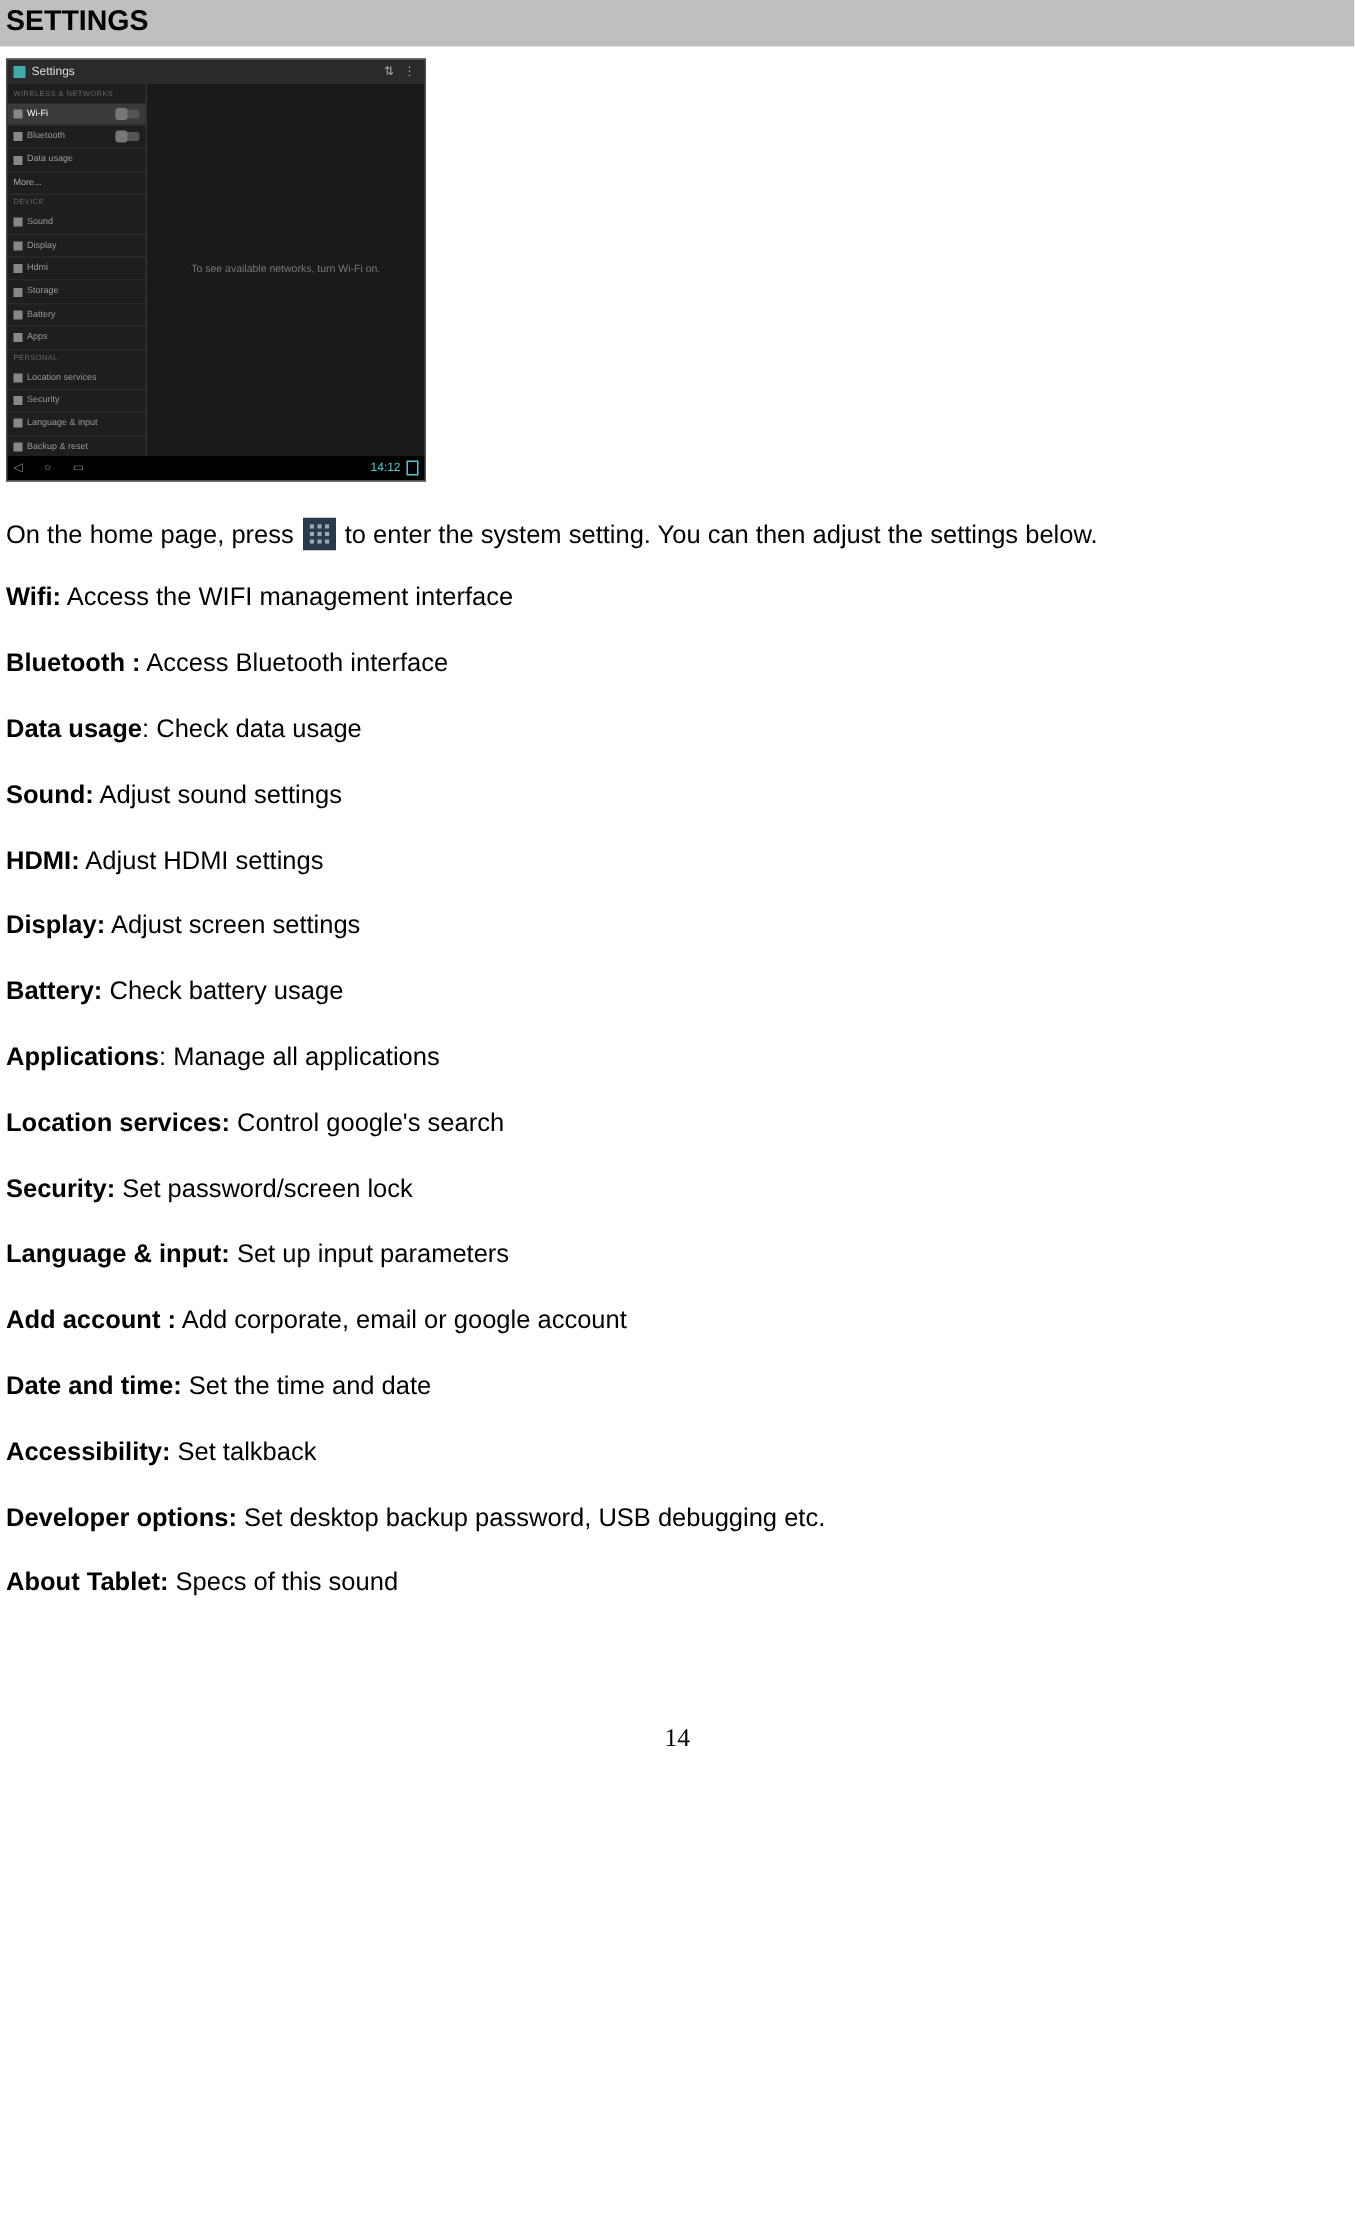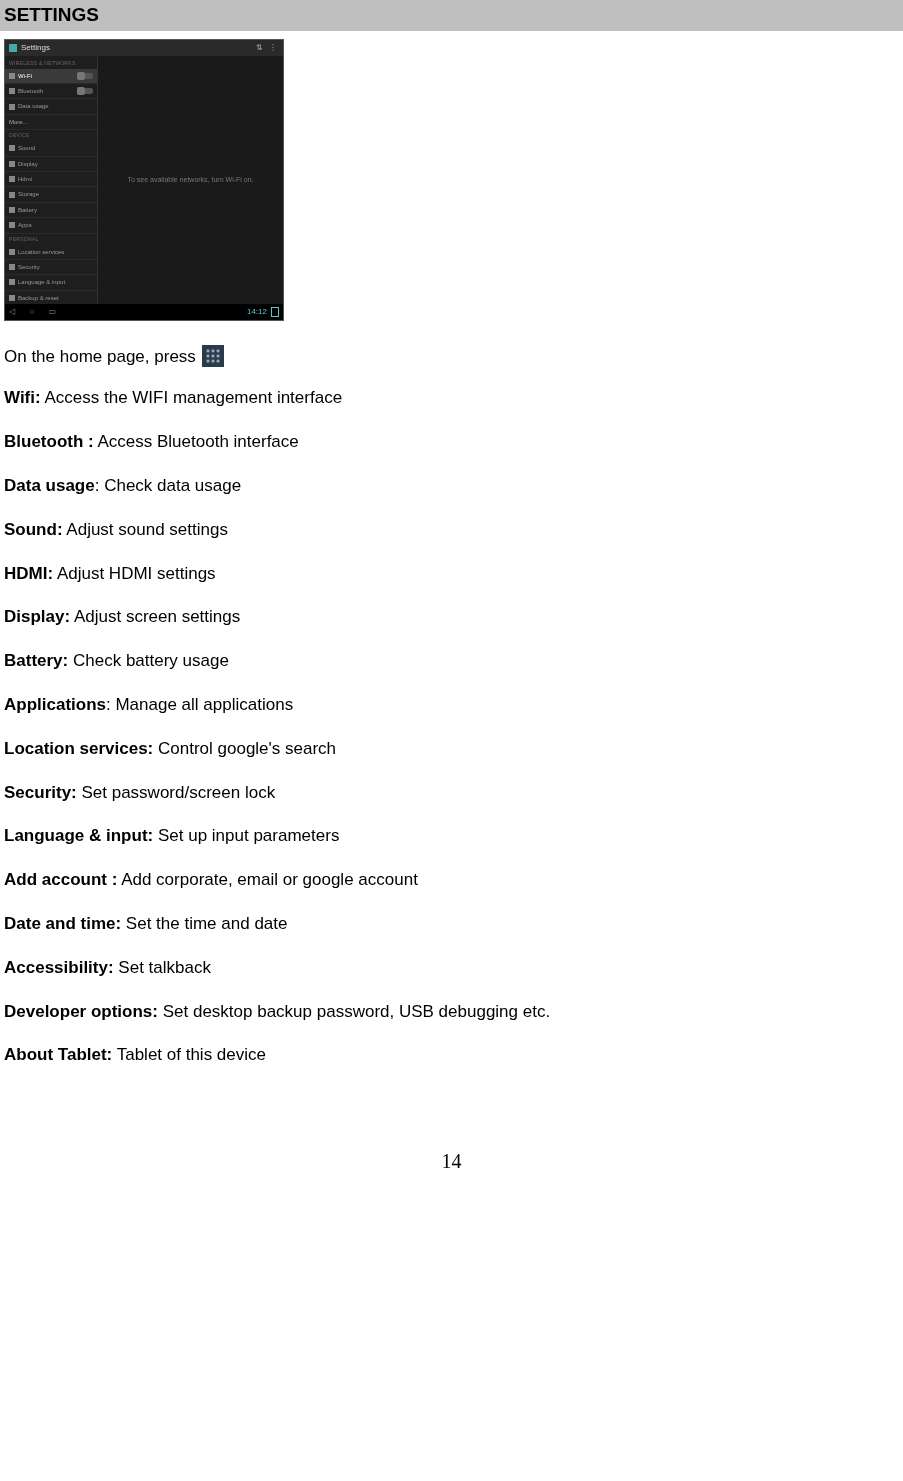--- a/index.html
+++ b/index.html
@@ -150,21 +150,21 @@
     }
     .settings-icon svg { display: block; }
     p.def {
       margin: 0 0 20px 0;
     }
     p.def .term {
       font-weight: bold;
     }
     .page-number {
       text-align: center;
-      font-size: 20px;
+      font-size: 17px;
       margin-top: 80px;
       font-family: "Times New Roman", serif;
     }
   </style>
 </head>
 <body>
 
 <div class="section-header">SETTINGS</div>
 
 <div class="content">
@@ -259,34 +259,35 @@
         <rect x="10.5" y="5" width="3" height="3" fill="#9ab"></rect>
         <rect x="16" y="5" width="3" height="3" fill="#9ab"></rect>
         <rect x="5" y="10.5" width="3" height="3" fill="#9ab"></rect>
         <rect x="10.5" y="10.5" width="3" height="3" fill="#9ab"></rect>
         <rect x="16" y="10.5" width="3" height="3" fill="#9ab"></rect>
         <rect x="5" y="16" width="3" height="3" fill="#9ab"></rect>
         <rect x="10.5" y="16" width="3" height="3" fill="#9ab"></rect>
         <rect x="16" y="16" width="3" height="3" fill="#9ab"></rect>
       </svg>
     </span>
+    <span>to enter the system setting. You can then adjust the settings below.</span>
   </div>
 
   <p class="def"><span class="term">Wifi:</span><span> Access the WIFI management interface</span></p>
   <p class="def"><span class="term">Bluetooth :</span><span> Access Bluetooth interface</span></p>
   <p class="def"><span class="term">Data usage</span><span>: Check data usage</span></p>
   <p class="def"><span class="term">Sound:</span><span> Adjust sound settings</span></p>
   <p class="def"><span class="term">HDMI:</span><span> Adjust HDMI settings</span></p>
   <p class="def"><span class="term">Display:</span><span> Adjust screen settings</span></p>
   <p class="def"><span class="term">Battery:</span><span> Check battery usage</span></p>
   <p class="def"><span class="term">Applications</span><span>: Manage all applications</span></p>
   <p class="def"><span class="term">Location services:</span><span> Control google's search</span></p>
   <p class="def"><span class="term">Security:</span><span> Set password/screen lock</span></p>
   <p class="def"><span class="term">Language &amp; input:</span><span> Set up input parameters</span></p>
   <p class="def"><span class="term">Add account :</span><span> Add corporate, email or google account</span></p>
   <p class="def"><span class="term">Date and time:</span><span> Set the time and date</span></p>
   <p class="def"><span class="term">Accessibility:</span><span> Set talkback</span></p>
   <p class="def"><span class="term">Developer options:</span><span> Set desktop backup password, USB debugging etc.</span></p>
-  <p class="def"><span class="term">About Tablet:</span><span> Tablet of this device</span></p>
+  <p class="def"><span class="term">About Tablet:</span><span> Specs of this sound</span></p>
 
 </div>
 
 <div class="page-number">14</div>
 
 </body></html>

